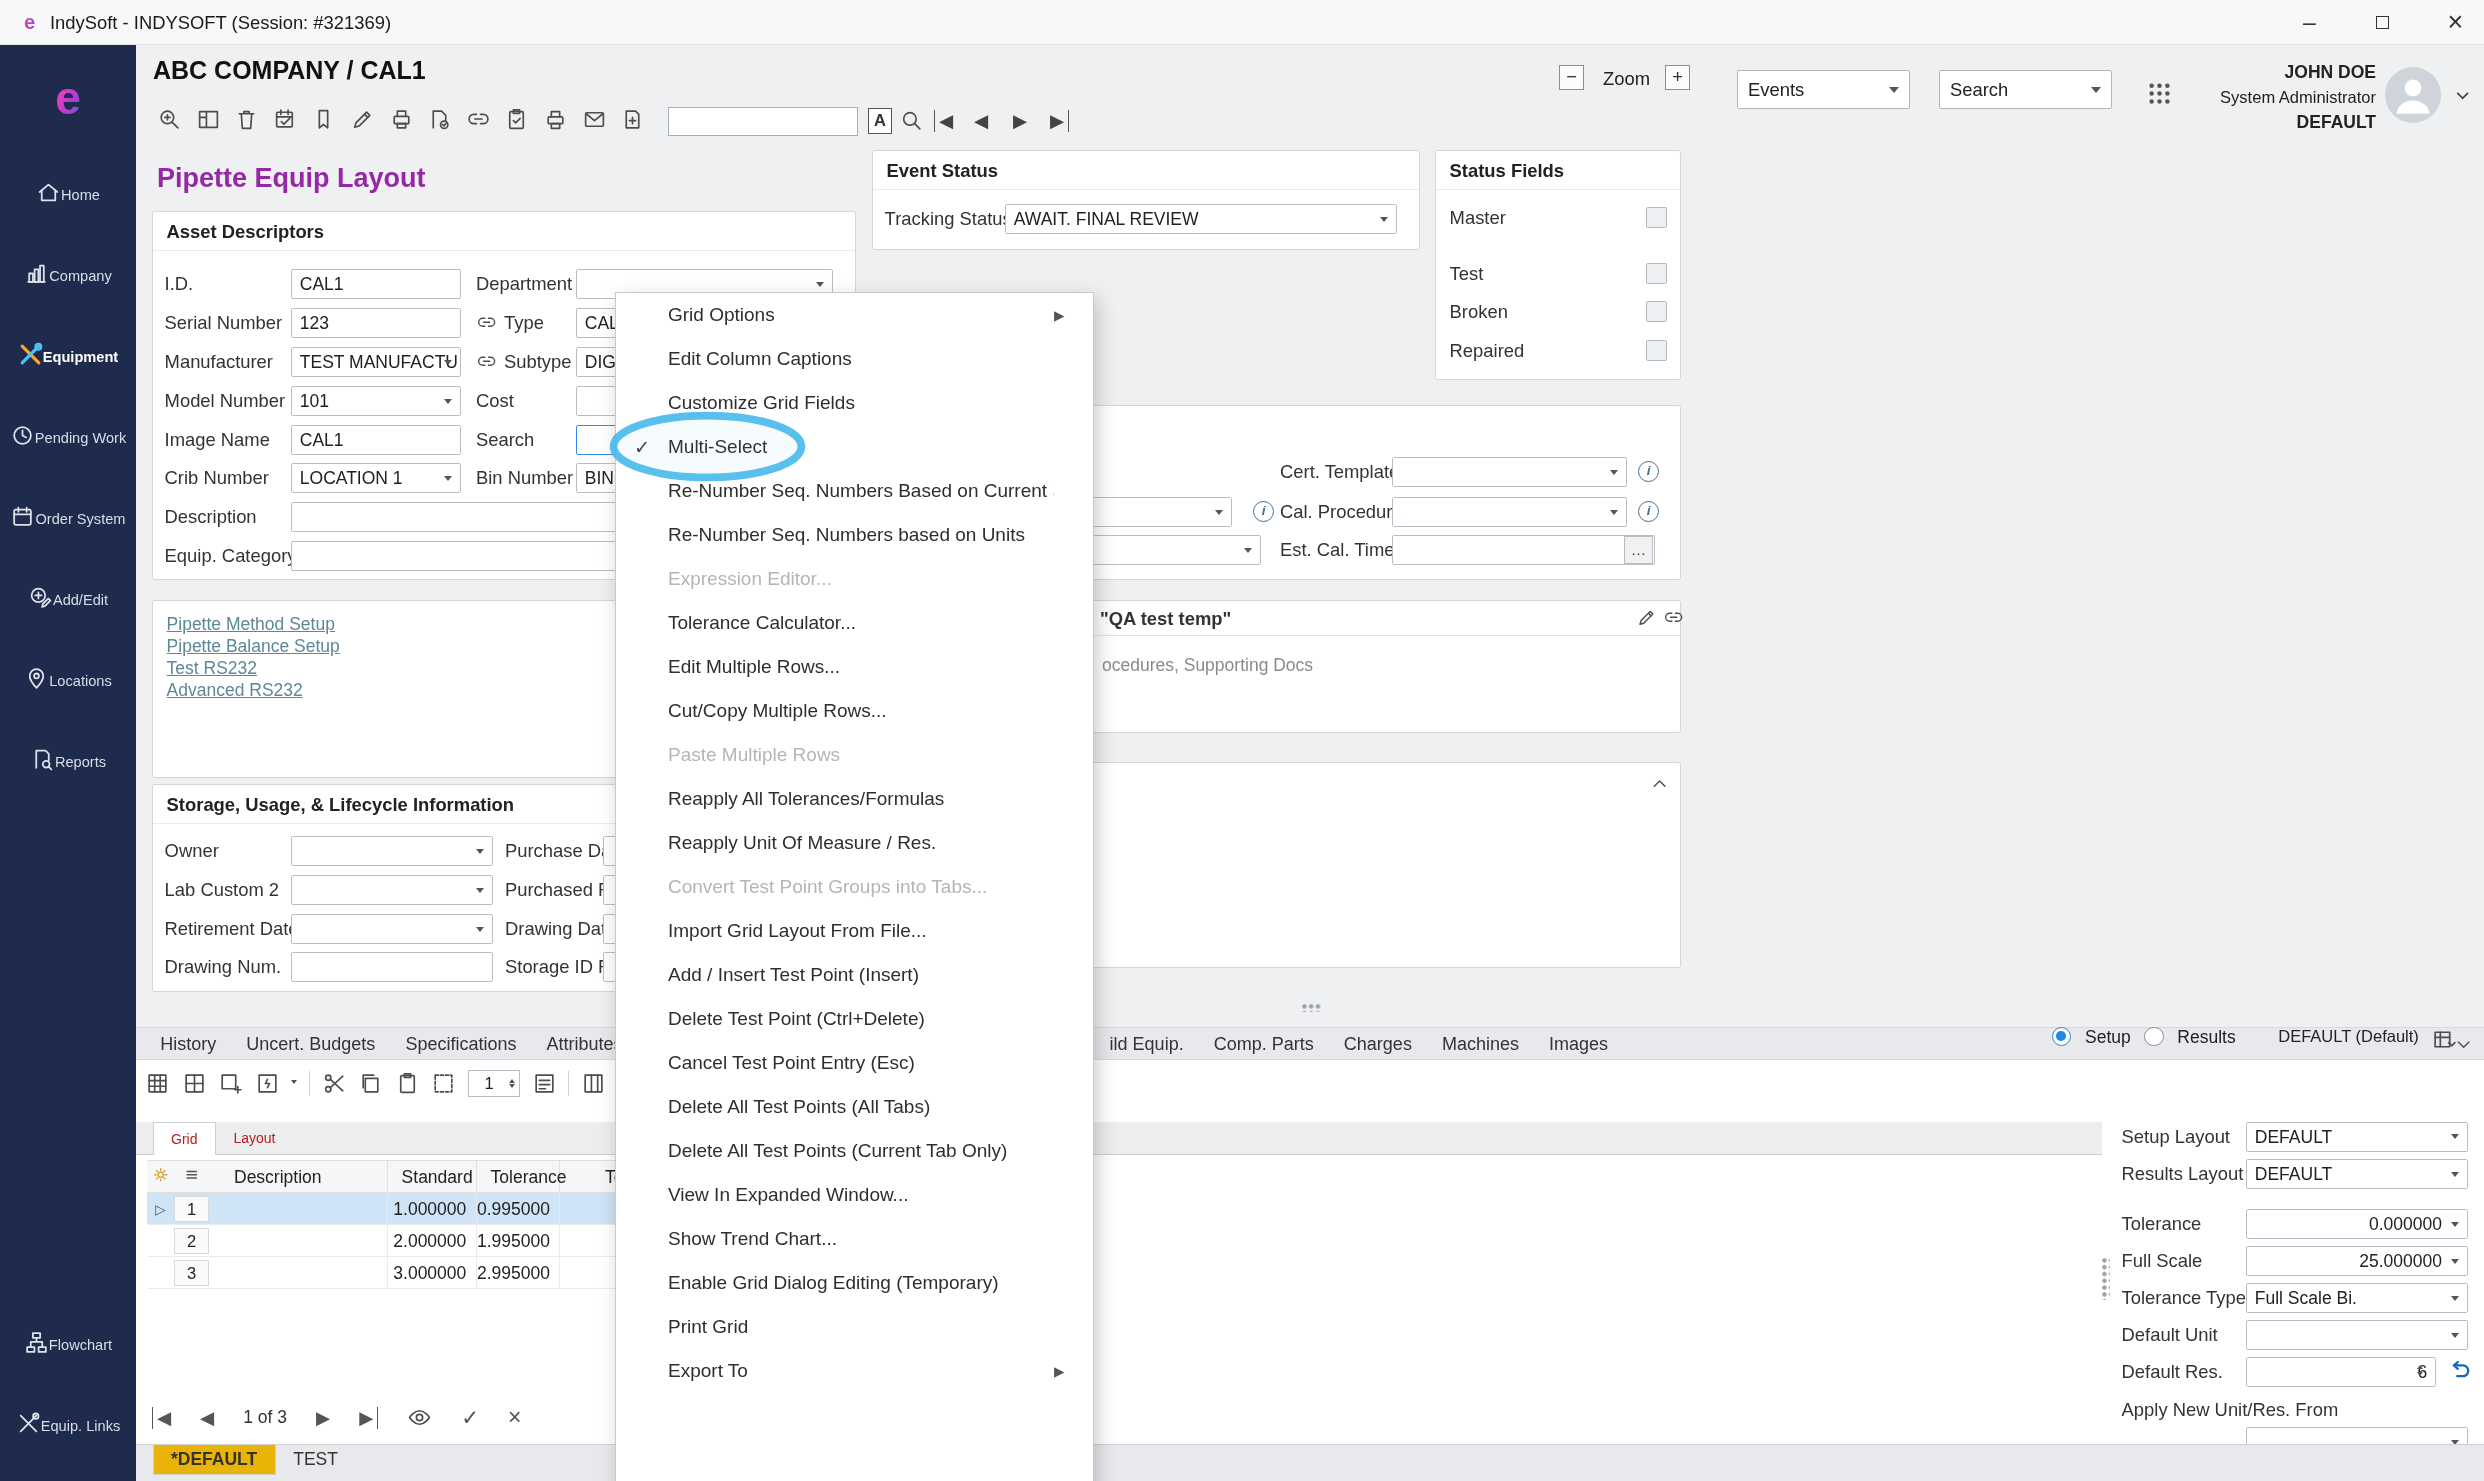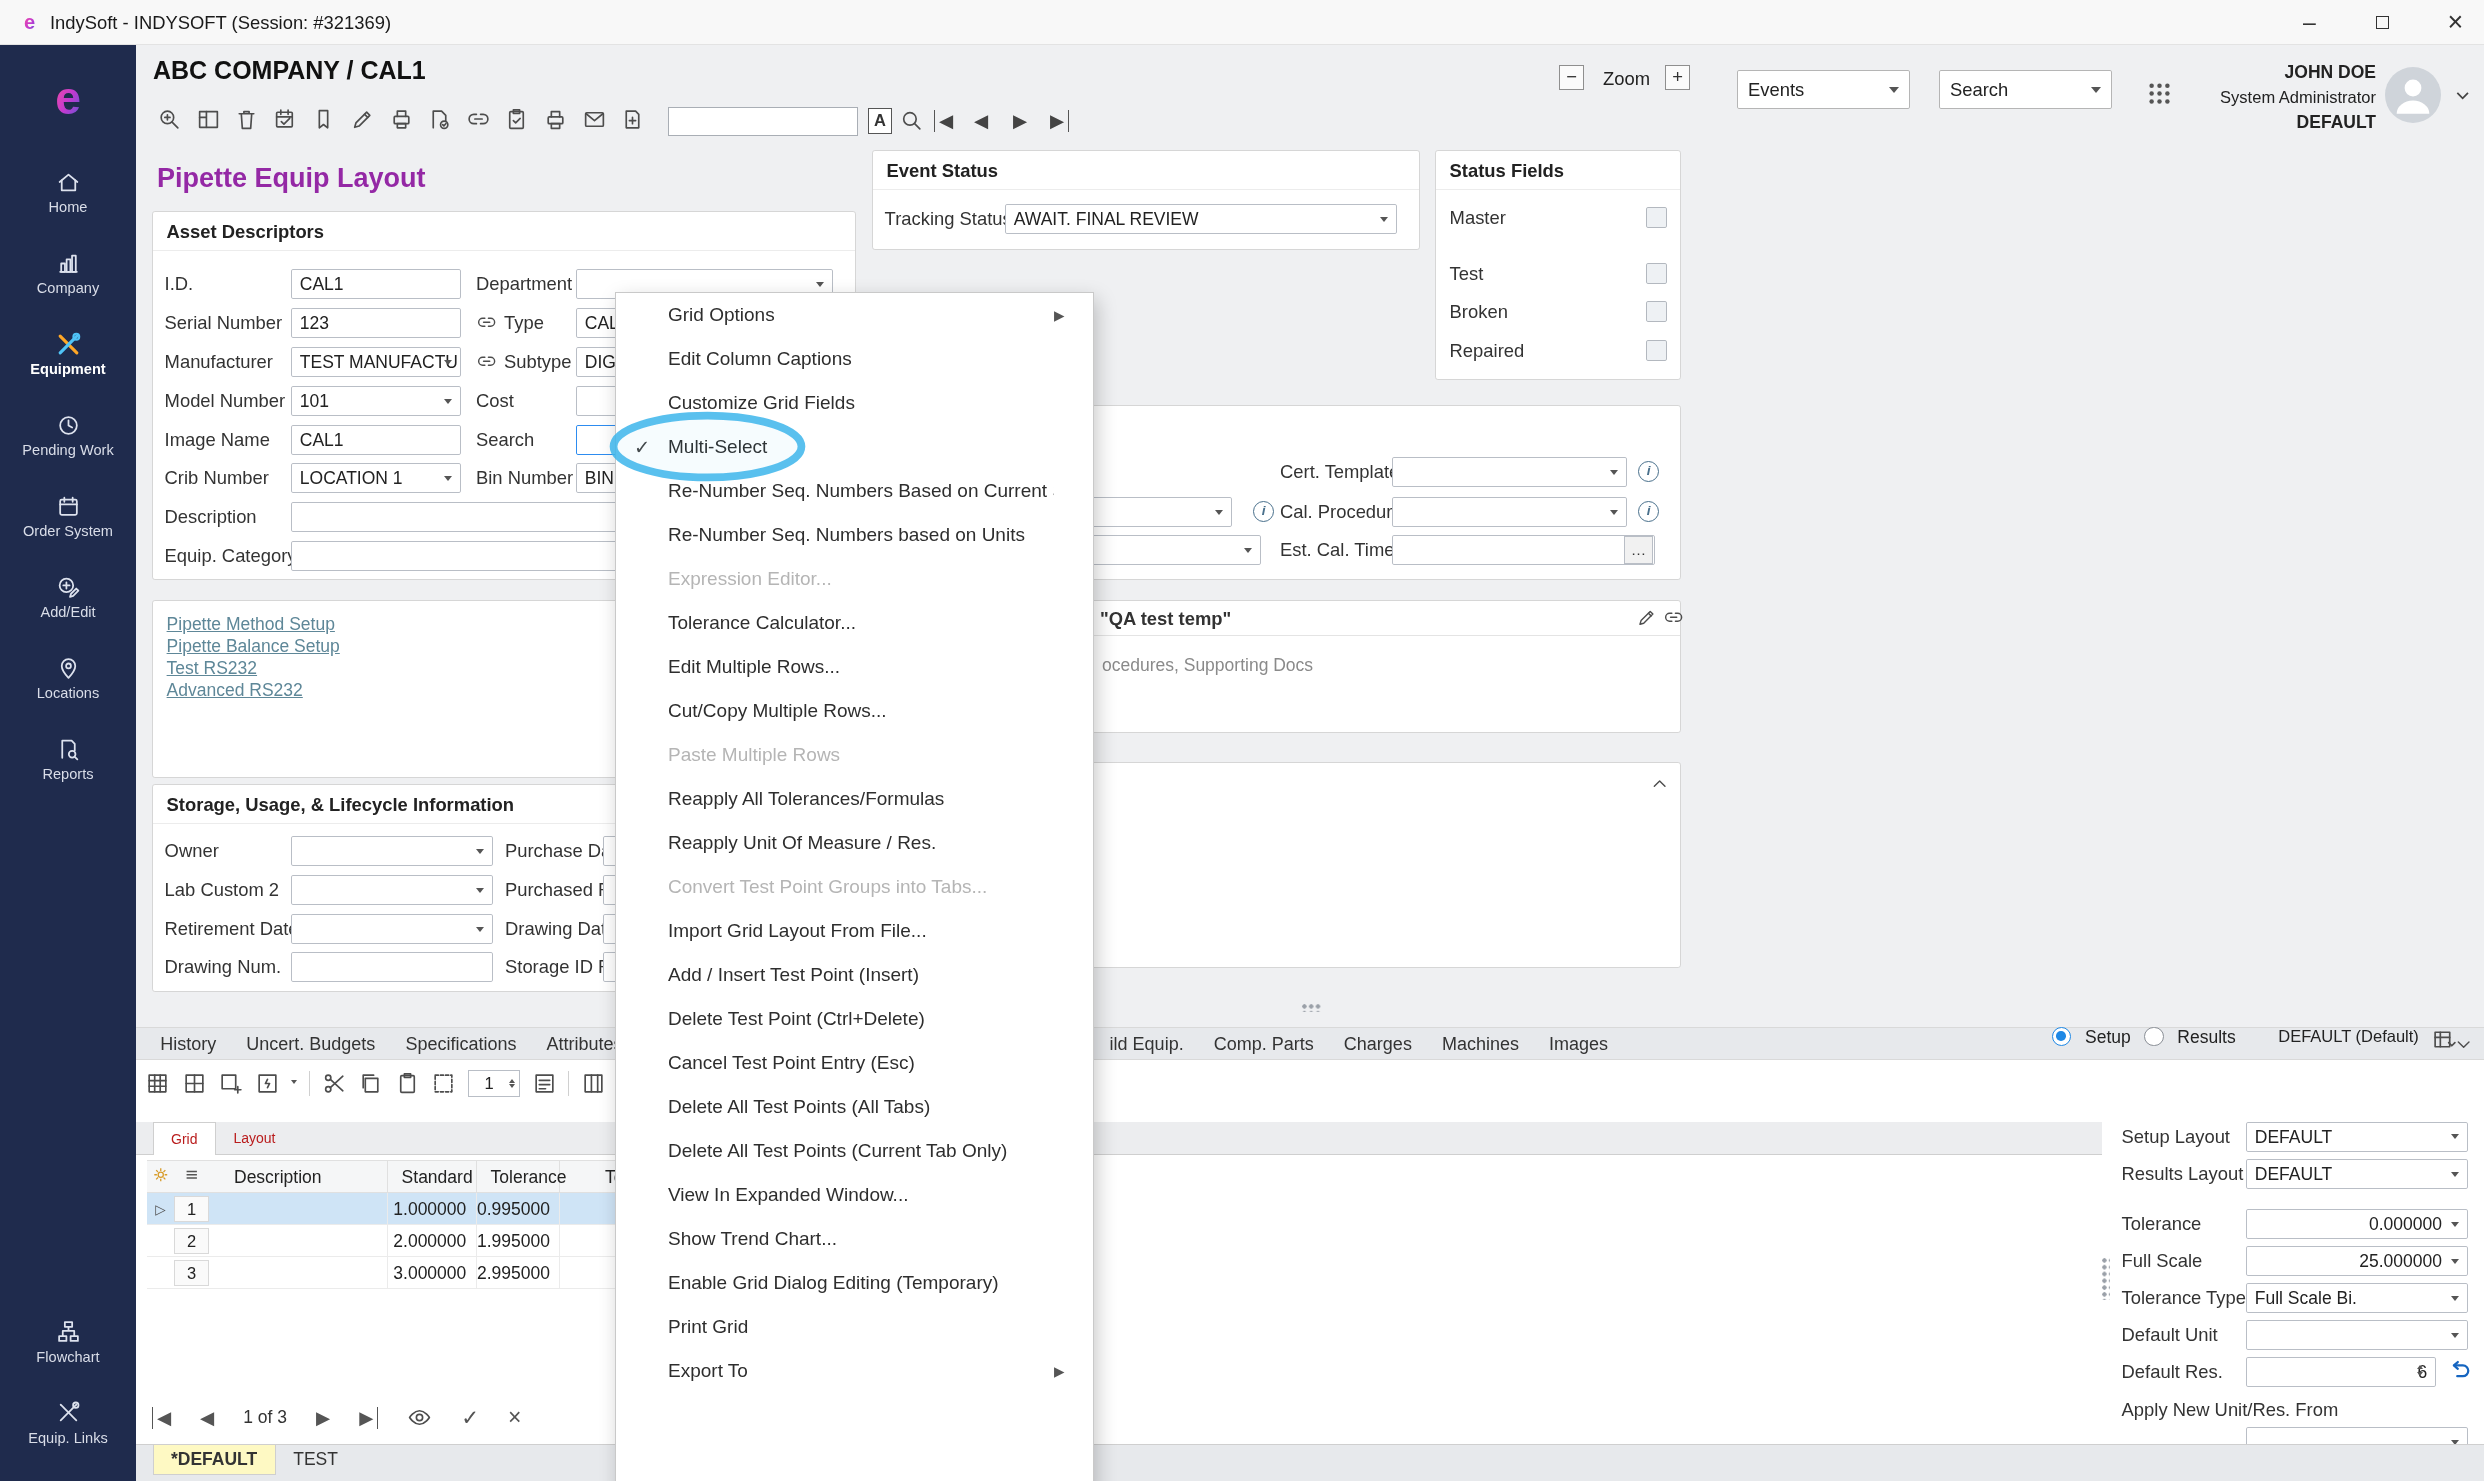--- a/index.html
+++ b/index.html
@@ -15,21 +15,21 @@
   .titlebar { position:absolute; left:0; top:0; width:2484px; height:45px;
     background:#f8f8f8; border-bottom:1px solid #e3e3e3; z-index:20; }
   .titlebar .tb-title { position:absolute; left:50px; top:0; line-height:45px; font-size:18.4px; color:#1a1a1a; }
   .winbtn { position:absolute; top:0; width:47px; height:45px; display:flex; align-items:center; justify-content:center; color:#333; }
   .maxbox { width:13.6px; height:13.6px; border:1.5px solid #333; }
 
   
   .sidebar { position:absolute; left:0; top:45px; width:136px; height:1437px;
     background:#1f2b4d; display:flex; flex-direction:column; z-index:15; }
   .side-logo { height:107px; display:flex; align-items:center; justify-content:center; }
-  .side-item { height:81px; display:flex; flex-direction:column; align-items:center; justify-content:center; color:#d9dde8; font-size:14.6px; cursor:pointer; }
+  .side-item { height:81px; display:flex; flex-direction:row; align-items:center; justify-content:center; color:#d9dde8; font-size:14.6px; cursor:pointer; }
   .side-item .lab { margin-top:4.9px; }
   .side-item.active .lab { color:#ffffff; font-weight:bold; }
   .side-spacer { flex:1; }
   .side-bottom-pad { height:18.4px; }
   .sic { width:25px; height:25px; stroke:#dde2ee; fill:none; stroke-width:1.7; stroke-linecap:round; stroke-linejoin:round; }
 
   
   .breadcrumb { position:absolute; left:153px; top:56px; font-size:25px; font-weight:bold; color:#111; }
   .zoombtn { position:absolute; top:65px; width:25px; height:25px; border:1px solid #8f8f8f; background:#fbfbfb; text-align:center; line-height:22px; font-size:18.4px; color:#333; }
   .hdr-select { position:absolute; top:70px; height:39px; background:#fff; border:1px solid #b5b5b5; border-radius:1.9px; font-size:18.4px; line-height:37px; padding:0 29px 0 10px; color:#222; }
@@ -95,21 +95,21 @@
   .thead .c-desc { padding-left:25px; }
 
   .pager { position:absolute; left:152px; top:1404px; display:flex; gap:29px; align-items:center; color:#555; }
   .pg { font-size:18.4px; cursor:pointer; }
   .nav-first { border-left:1.9px solid #555; padding-left:3.9px; }
   .nav-last { border-right:1.9px solid #555; padding-right:3.9px; }
 
   .sheet-strip { position:absolute; left:136px; top:1444px; width:2348px; height:38px; background:#e7e9ec; border-top:1px solid #cfcfcf; z-index:10; }
   .stabs { position:absolute; left:16.5px; top:0; display:flex; }
   .stab { padding:0 17.5px; font-size:17.5px; line-height:29px; height:30px; color:#333; cursor:pointer; }
-  .stab.active { background:#fef9c3; border:1px solid #cfcfcf; border-top:none; font-weight:bold; }
+  .stab.active { background:#eab308; border:1px solid #cfcfcf; border-top:none; font-weight:bold; }
 
   
   .rpanel { position:absolute; left:2110px; top:1116px; width:375px; height:357px; }
   .rpanel .lbl { left:11.6px; }
   .rpanel .ctl { left:136px; width:222px; }
   .num-combo { text-align:right; }
 
   
   .grip-h { position:absolute; left:1301px; top:1003px; width:21.3px; height:8.7px;
     background:radial-gradient(circle 1.9px, #9aa0a8 1.9px, transparent 2.4px) 0 0/6.8px 6.8px; }

